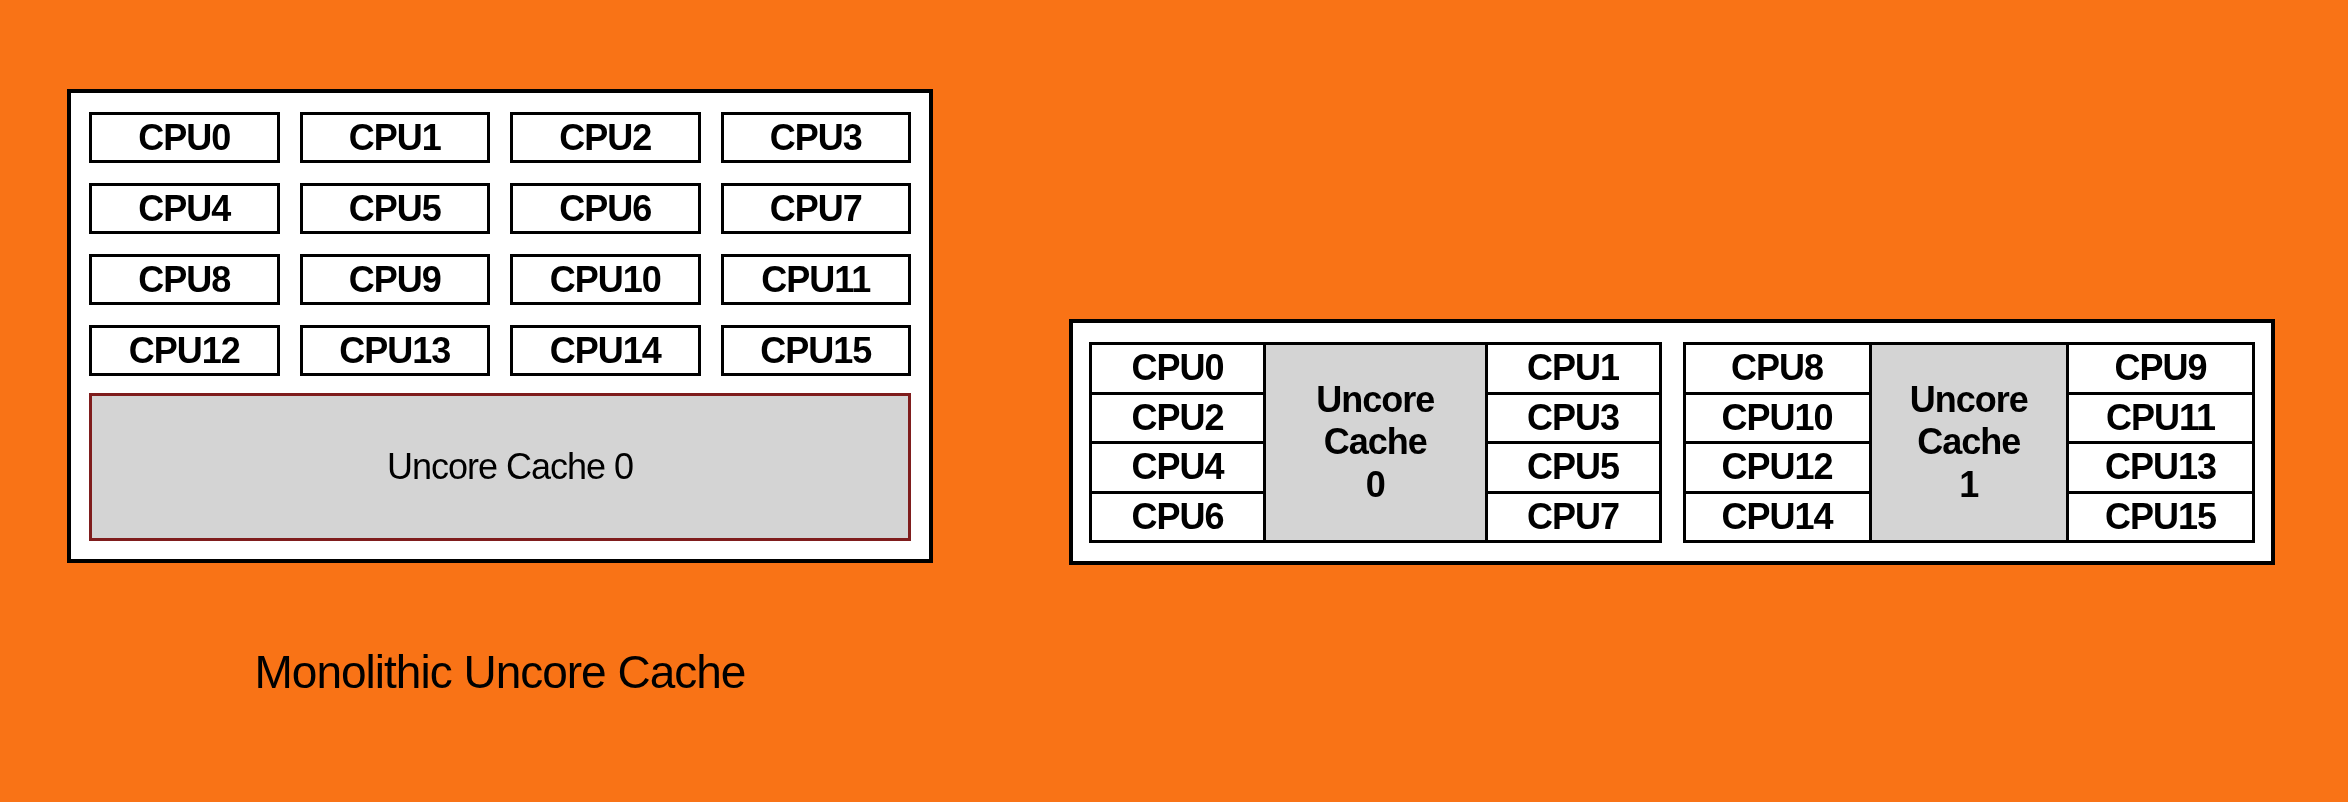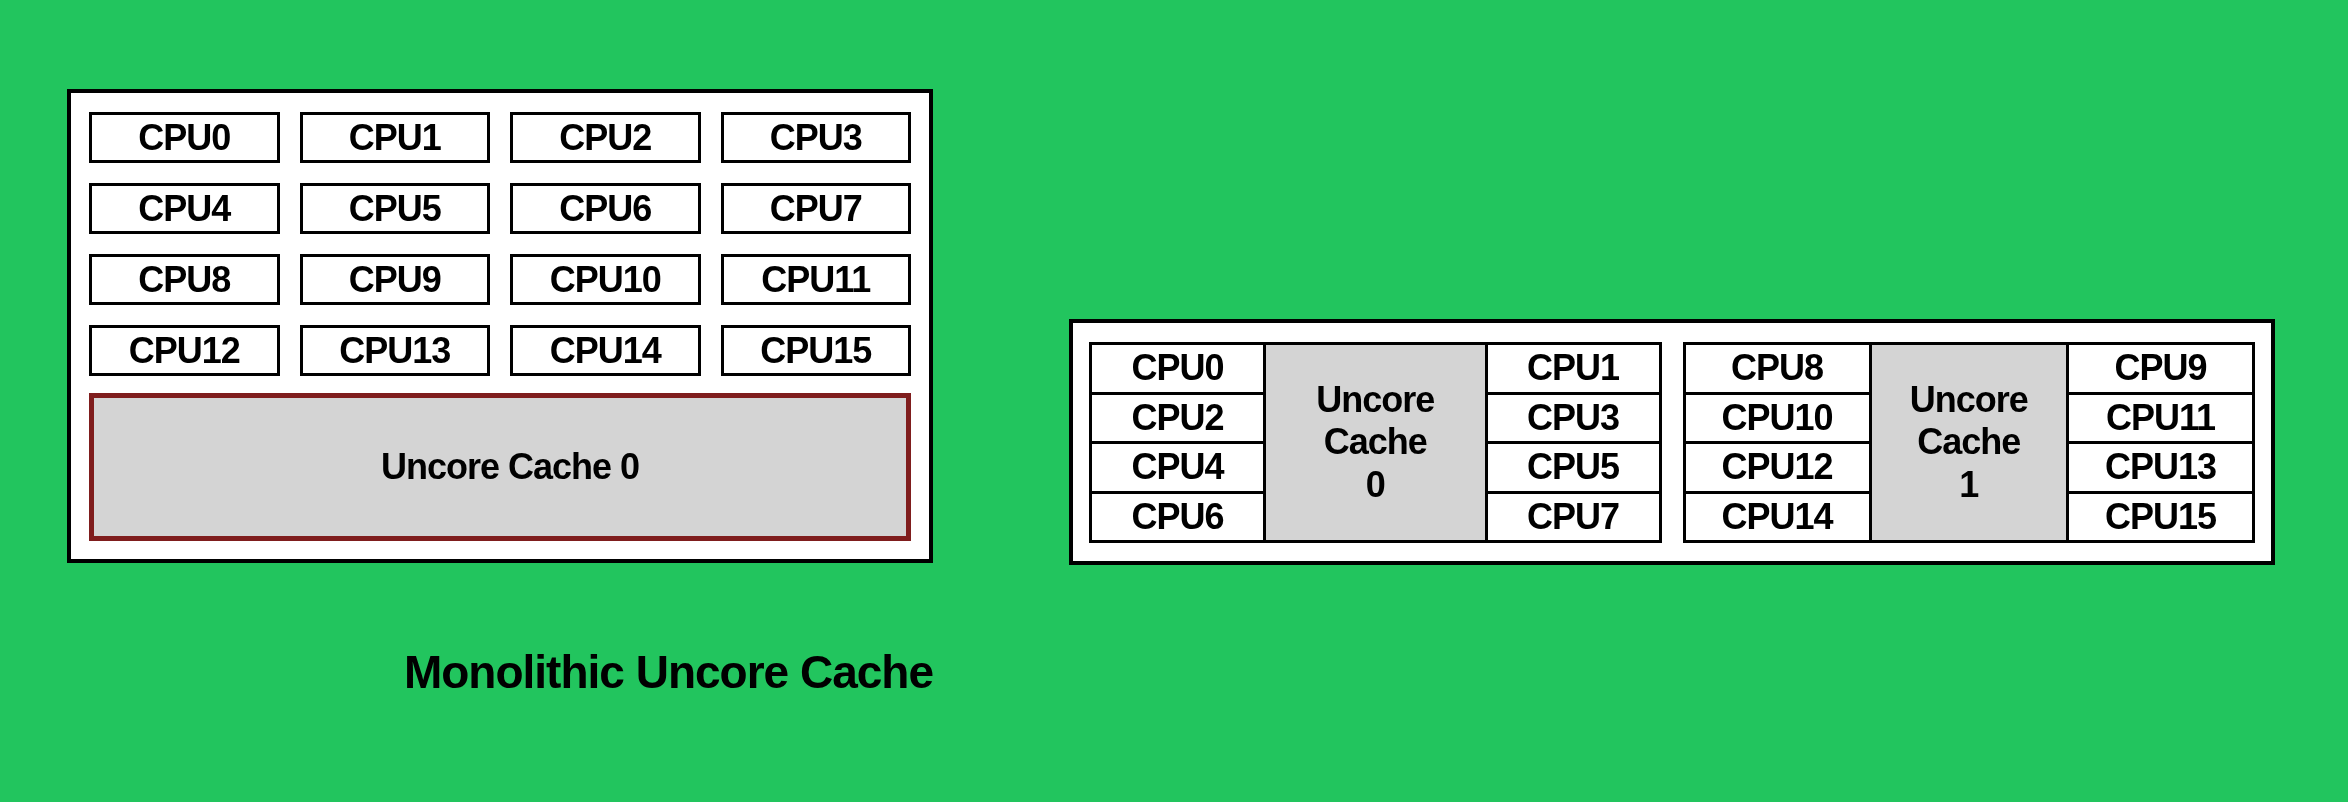--- a/index.html
+++ b/index.html
@@ -9,21 +9,21 @@
     width: 2348px;
     height: 802px;
     overflow: hidden;
     font-family: "Liberation Sans", sans-serif;
     color: #000000;
   }
   .canvas {
     position: relative;
     width: 2348px;
     height: 802px;
-    background: #22c55e;
+    background: #f97316;
   }
 
   
   .package {
     position: absolute;
     box-sizing: border-box;
     border: 4px solid #000000;
     background: #ffffff;
   }
   .package.monolithic {
@@ -50,26 +50,26 @@
     align-items: center;
     justify-content: center;
     font-weight: bold;
     font-size: 36px;
     letter-spacing: -1px;
   }
   .cache-bar {
     box-sizing: border-box;
     margin-top: 17px;
     flex: 1;
-    border: 5px solid #7f1d1d;
+    border: 3px solid #7f1d1d;
     background: #d4d4d4;
     display: flex;
     align-items: center;
     justify-content: center;
-    font-weight: bold;
+    font-weight: normal;
     font-size: 36px;
     letter-spacing: -1px;
     padding-left: 20px;
   }
 
   
   .package.split {
     left: 1069px;
     top: 319px;
     width: 1206px;
@@ -100,22 +100,22 @@
     background: #ffffff;
   }
   table.cluster td.cache-cell {
     background: #d4d4d4;
     line-height: 1.18;
   }
 
   
   .caption {
     position: absolute;
-    text-align: right;
-    font-weight: bold;
+    text-align: center;
+    font-weight: normal;
     font-size: 46px;
     letter-spacing: -1px;
     white-space: nowrap;
   }
   .caption.monolithic-caption {
     left: 67px;
     width: 866px;
     top: 645px;
   }
   .caption.split-caption {

